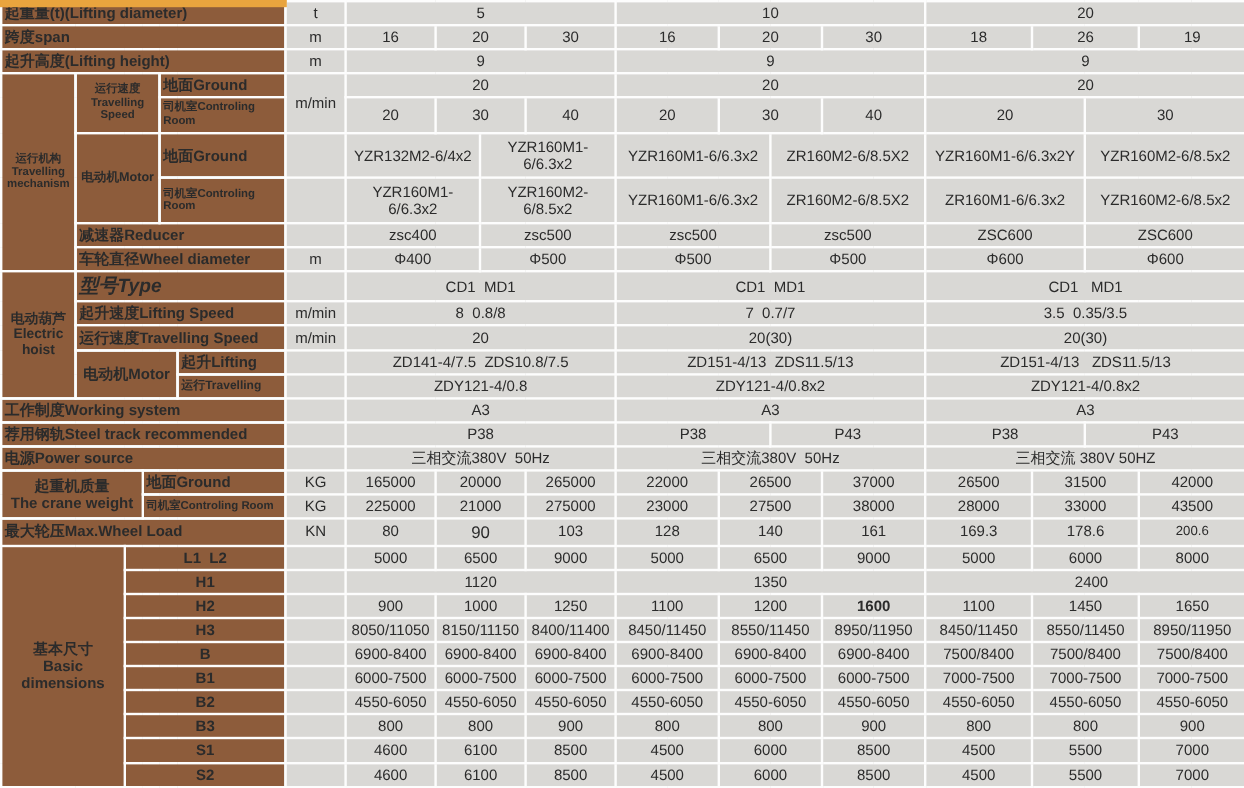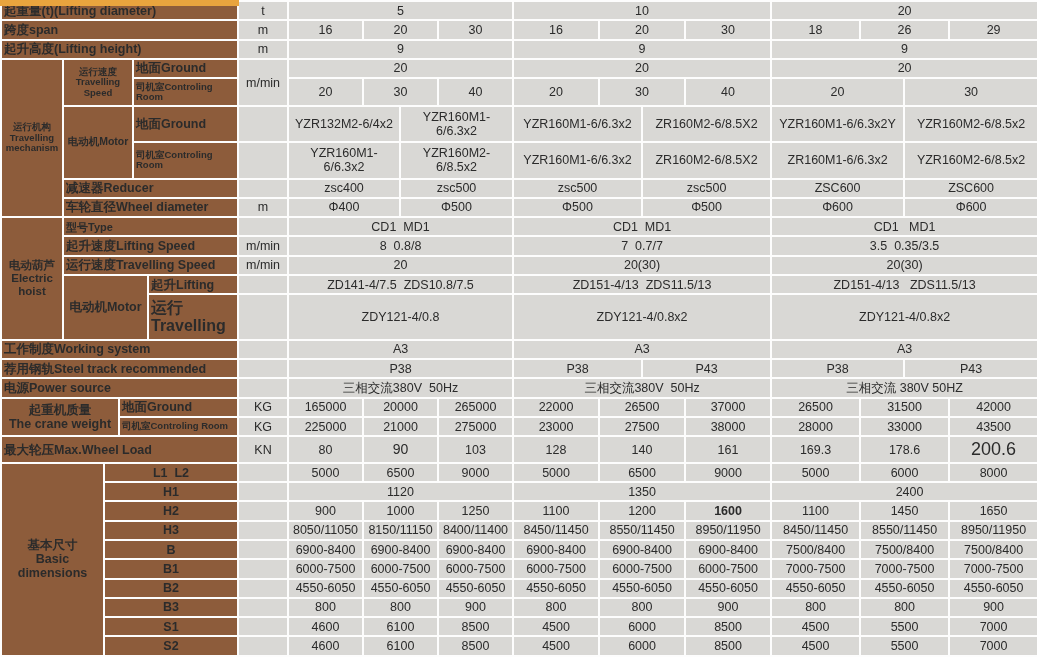--- a/index.html
+++ b/index.html
@@ -75,21 +75,21 @@
           <td colspan="6" class="h" style="font-size: 12.5px;">跨度span</td>
           <td class="u dl" style="font-size: 12.5px;">m</td>
           <td colspan="2" class="d dl" style="font-size: 12.5px;">16</td>
           <td colspan="2" class="d" style="font-size: 12.5px;">20</td>
           <td colspan="2" class="d" style="font-size: 12.5px;">30</td>
           <td colspan="2" class="d dl" style="font-size: 12.5px;">16</td>
           <td colspan="2" class="d" style="font-size: 12.5px;">20</td>
           <td colspan="2" class="d" style="font-size: 12.5px;">30</td>
           <td colspan="2" class="d dl" style="font-size: 12.5px;">18</td>
           <td colspan="2" class="d" style="font-size: 12.5px;">26</td>
-          <td colspan="2" class="d" style="font-size: 12.5px;">29</td>
+          <td colspan="2" class="d" style="font-size: 12.5px;">19</td>
         </tr>
         <tr>
           <td colspan="6" class="h" style="font-size: 12.5px;">起升高度(Lifting height)</td>
           <td class="u dl" style="font-size: 12.5px;">m</td>
           <td colspan="6" class="d dl" style="font-size: 12.5px;">9</td>
           <td colspan="6" class="d dl" style="font-size: 12.5px;">9</td>
           <td colspan="6" class="d dl" style="font-size: 12.5px;">9</td>
         </tr>
         <tr>
           <td rowspan="6" class="hc" style="font-size: 9.5px;">运行机构
@@ -152,21 +152,21 @@
           <td colspan="3" class="d" style="font-size: 12.5px;">Φ500</td>
           <td colspan="3" class="d dl" style="font-size: 12.5px;">Φ500</td>
           <td colspan="3" class="d" style="font-size: 12.5px;">Φ500</td>
           <td colspan="3" class="d dl" style="font-size: 12.5px;">Φ600</td>
           <td colspan="3" class="d" style="font-size: 12.5px;">Φ600</td>
         </tr>
         <tr>
           <td rowspan="5" class="hc" style="font-size: 11.5px;">电动葫芦
 Electric
 hoist</td>
-          <td colspan="5" class="h" style="font-size: 11px;">型号Type</td>
+          <td colspan="5" class="h" style="font-size: 16px; font-style: italic;">型号Type</td>
           <td class="u dl" style="font-size: 12.5px;"></td>
           <td colspan="6" class="d dl" style="font-size: 12.5px;">CD1  MD1</td>
           <td colspan="6" class="d dl" style="font-size: 12.5px;">CD1  MD1</td>
           <td colspan="6" class="d dl" style="font-size: 12.5px;">CD1   MD1</td>
         </tr>
         <tr>
           <td colspan="5" class="h" style="font-size: 12.5px;">起升速度Lifting Speed</td>
           <td class="u dl" style="font-size: 12.5px;">m/min</td>
           <td colspan="6" class="d dl" style="font-size: 12.5px;">8  0.8/8</td>
           <td colspan="6" class="d dl" style="font-size: 12.5px;">7  0.7/7</td>
@@ -181,21 +181,21 @@
         </tr>
         <tr>
           <td colspan="4" rowspan="2" class="hc" style="font-size: 12.5px;">电动机Motor</td>
           <td class="h" style="font-size: 12.5px;">起升Lifting</td>
           <td class="u dl" style="font-size: 12.5px;"></td>
           <td colspan="6" class="d dl" style="font-size: 12.5px;">ZD141-4/7.5  ZDS10.8/7.5</td>
           <td colspan="6" class="d dl" style="font-size: 12.5px;">ZD151-4/13  ZDS11.5/13</td>
           <td colspan="6" class="d dl" style="font-size: 12.5px;">ZD151-4/13   ZDS11.5/13</td>
         </tr>
         <tr>
-          <td class="h" style="font-size: 16px;">运行Travelling</td>
+          <td class="h" style="font-size: 10px;">运行Travelling</td>
           <td class="u dl" style="font-size: 12.5px;"></td>
           <td colspan="6" class="d dl" style="font-size: 12.5px;">ZDY121-4/0.8</td>
           <td colspan="6" class="d dl" style="font-size: 12.5px;">ZDY121-4/0.8x2</td>
           <td colspan="6" class="d dl" style="font-size: 12.5px;">ZDY121-4/0.8x2</td>
         </tr>
         <tr>
           <td colspan="6" class="h" style="font-size: 12.5px;">工作制度Working system</td>
           <td class="u dl" style="font-size: 12.5px;"></td>
           <td colspan="6" class="d dl" style="font-size: 12.5px;">A3</td>
           <td colspan="6" class="d dl" style="font-size: 12.5px;">A3</td>
@@ -249,21 +249,21 @@
           <td colspan="6" class="h" style="font-size: 12.5px;">最大轮压Max.Wheel Load</td>
           <td class="u dl" style="font-size: 12.5px;">KN</td>
           <td colspan="2" class="d dl" style="font-size: 12.5px;">80</td>
           <td colspan="2" class="d" style="font-size: 14px;">90</td>
           <td colspan="2" class="d" style="font-size: 12.5px;">103</td>
           <td colspan="2" class="d dl" style="font-size: 12.5px;">128</td>
           <td colspan="2" class="d" style="font-size: 12.5px;">140</td>
           <td colspan="2" class="d" style="font-size: 12.5px;">161</td>
           <td colspan="2" class="d dl" style="font-size: 12.5px; text-align: center;">169.3</td>
           <td colspan="2" class="d" style="font-size: 12.5px;">178.6</td>
-          <td colspan="2" class="d" style="font-size: 18px; text-align: center;">200.6</td>
+          <td colspan="2" class="d" style="font-size: 11px; text-align: center;">200.6</td>
         </tr>
         <tr>
           <td colspan="2" rowspan="10" class="hc" style="font-size: 12.5px;">基本尺寸
 Basic
 dimensions</td>
           <td colspan="4" class="hc" style="font-size: 12.5px;">L1  L2</td>
           <td class="u dl" style="font-size: 12.5px;"></td>
           <td colspan="2" class="d dl" style="font-size: 12.5px;">5000</td>
           <td colspan="2" class="d" style="font-size: 12.5px;">6500</td>
           <td colspan="2" class="d" style="font-size: 12.5px;">9000</td>

